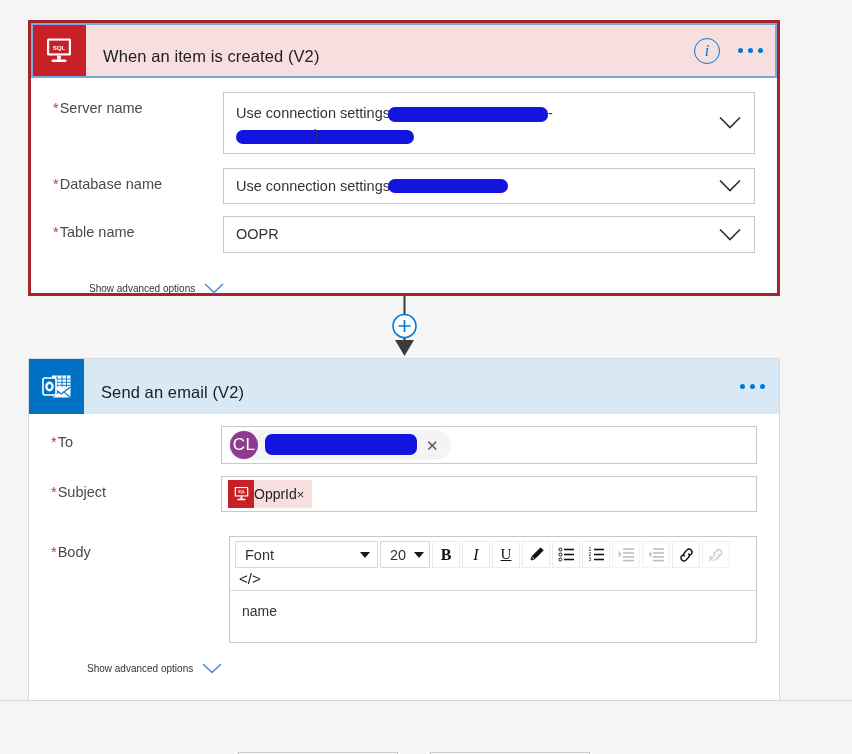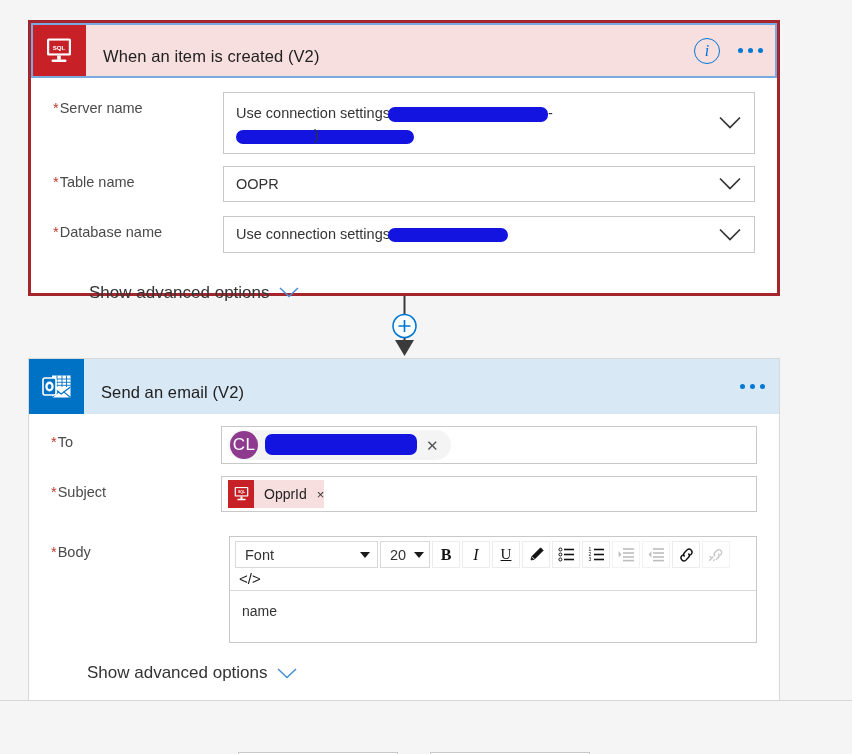--- a/index.html
+++ b/index.html
@@ -138,21 +138,21 @@
     vertical-align: middle;
   }
 
   .value-text { white-space: pre-wrap; }
 
   
   .adv {
     display: flex; align-items: center;
     gap: 9px;
     padding-left: 58px;
-    font-size: 17px;
+    font-size: 10px;
     color: #333;
     cursor: pointer;
   }
 
   
   .connector {
     position: absolute;
     left: 0; top: 0;
   }
 
@@ -196,21 +196,21 @@
     border: 1px solid #c8c8c8;
     background: #fff;
     min-height: 36px;
     display: flex; align-items: center;
     padding: 3px 6px;
   }
   .token {
     display: flex; align-items: center;
     background: #f8dfdf;
     height: 28px;
-    gap: 10px;
+    padding-right: 8px;
   }
   .token-icon {
     width: 26px; height: 28px;
     background: #c72127;
     display: flex; align-items: center; justify-content: center;
   }
   .token-label { font-size: 14px; color: #222; }
   .token-x { font-size: 13px; color: #333; }
 
   
@@ -335,44 +335,44 @@
               </div>
               <span class="chev">
                 <svg class="chev-svg" width="22" height="13" viewBox="0 0 22 13">
                   <path d="M1 1 L11 11 L21 1" stroke="#333" stroke-width="1.7" fill="none"></path>
                 </svg>
               </span>
             </div>
           </div>
         </div>
 
-        <div class="field-row" style="margin-top:12px;">
+        <div class="field-row" style="margin-top:14px;">
           <div class="field-label">
-            <span class="req">*</span><span>Table name</span>
+            <span class="req">*</span><span>Database name</span>
           </div>
           <div class="field-control">
             <div class="combo" style="min-height:34px;">
-              <span class="value-text">OOPR</span>
+              <span class="value-text">Use connection settings</span>
+                <span class="redact" style="width:120px;height:14px;margin-left:-2px;"></span>
               <span class="chev">
                 <svg class="chev-svg" width="22" height="13" viewBox="0 0 22 13">
                   <path d="M1 1 L11 11 L21 1" stroke="#333" stroke-width="1.7" fill="none"></path>
                 </svg>
               </span>
             </div>
           </div>
         </div>
 
-        <div class="field-row" style="margin-top:14px;">
+        <div class="field-row" style="margin-top:12px;">
           <div class="field-label">
-            <span class="req">*</span><span>Database name</span>
+            <span class="req">*</span><span>Table name</span>
           </div>
           <div class="field-control">
             <div class="combo" style="min-height:34px;">
-              <span class="value-text">Use connection settings</span>
-                <span class="redact" style="width:120px;height:14px;margin-left:-2px;"></span>
+              <span class="value-text">OOPR</span>
               <span class="chev">
                 <svg class="chev-svg" width="22" height="13" viewBox="0 0 22 13">
                   <path d="M1 1 L11 11 L21 1" stroke="#333" stroke-width="1.7" fill="none"></path>
                 </svg>
               </span>
             </div>
           </div>
         </div>
 
         <div class="adv" style="margin-top:30px;">

